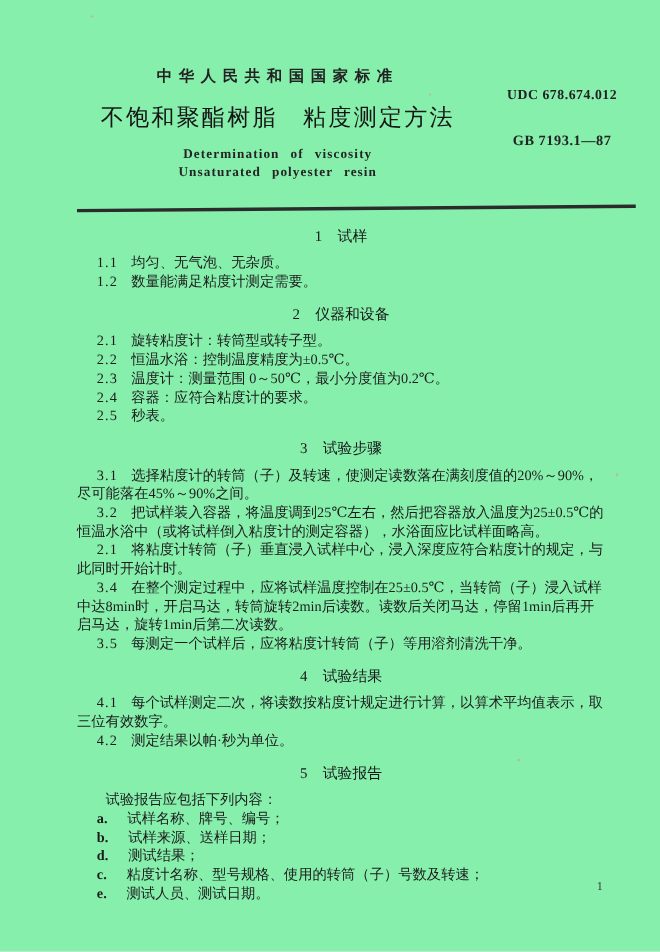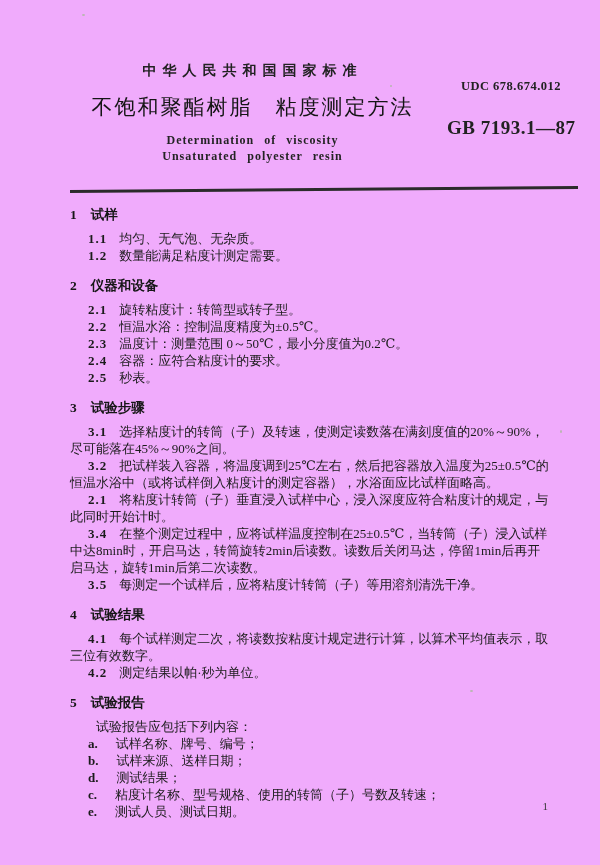--- a/index.html
+++ b/index.html
@@ -1,20 +1,20 @@
 <!DOCTYPE html>
 <html><head>
 <meta charset="utf-8">
 <style>
   html,body{margin:0;padding:0;background:#e9e7e3;}
   .page{
     position:relative;
     width:600px;height:865px;
     margin:0 auto;
-    background:#f0abfc;
+    background:#86efac;
     box-sizing:border-box;
     padding:58px 50px 0 70px;
     color:#1b1b1b;
     font-family:"Liberation Serif","DejaVu Serif",serif;
     font-size:13px;line-height:17px;
     overflow:hidden;
   }
   
   .header{display:flex;align-items:flex-start;}
   .header-left{width:365px;text-align:center;}
@@ -26,35 +26,35 @@
     font-size:14px;font-weight:bold;letter-spacing:6px;
     margin:4px 0 0 0;color:#222;
   }
   .doc-title{
     font-size:21px;font-weight:normal;letter-spacing:2px;
     margin:20px 0 0 0;color:#151515;
   }
   .en-title{margin-top:16px;font-weight:bold;font-size:12px;line-height:16px;
     letter-spacing:1px;word-spacing:6px;color:#242424;}
   .udc{font-weight:bold;font-size:12.5px;margin-top:20px;letter-spacing:.5px;color:#222;}
-  .gb{font-weight:bold;font-size:19px;margin-top:24px;letter-spacing:.5px;color:#222;}
+  .gb{font-weight:bold;font-size:13px;margin-top:24px;letter-spacing:.5px;color:#222;}
   
   .rule{border:none;background:#2b2b2b;height:3px;}
   .top-rule{
     margin:26px 0 0 0;margin-right:-28px;
     transform:rotate(-0.45deg);transform-origin:left center;
   }
   
   .intro{margin:18px 0 0 0;text-indent:26px;}
   .section{margin:0;}
-  .sec-head{font-weight:bold;font-size:13.5px;margin:13px 0 7px 0;color:#161616;}
+  .sec-head{font-weight:normal;font-size:13.5px;margin:13px 0 7px 0;color:#161616;text-align:center;}
   .sec-head .sec-num{margin-right:14px;}
   .clause{margin:0 0 0 0;text-indent:18px;}
   .clause + .clause{margin-top:0;}
-  .clause .clause-num{font-weight:bold;margin-right:12px;letter-spacing:1px;text-align:right;}
+  .clause .clause-num{font-weight:normal;margin-right:12px;letter-spacing:1px;text-align:right;}
   .lead{margin:4px 0 0 0;text-indent:26px;}
   .letter-item{margin:0;text-indent:18px;}
   .letter-item .letter{font-weight:bold;margin-right:18px;}
   .page-number{
     position:absolute;right:52px;top:798px;
     font-size:11px;color:#3a3a3a;
   }
   
   .speck{position:absolute;background:#b9b6b0;border-radius:50%;}
 </style>

